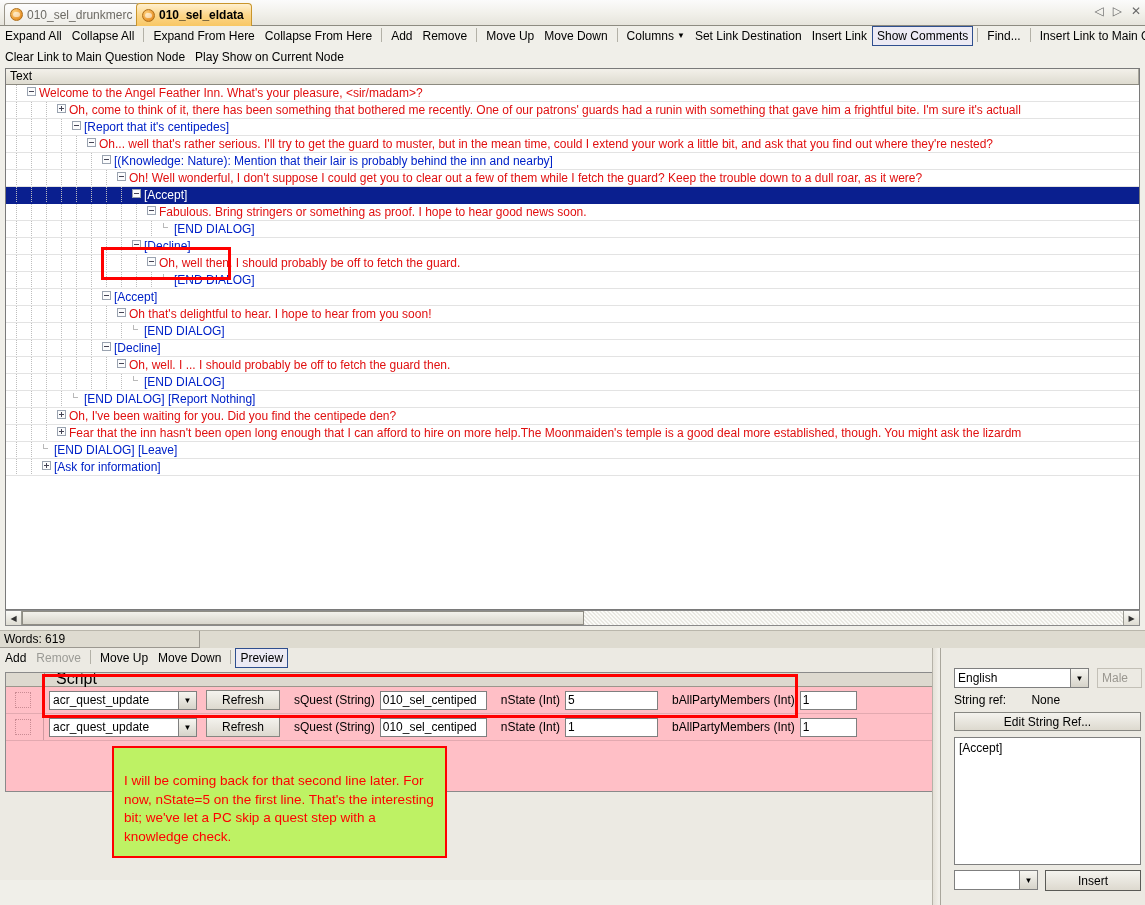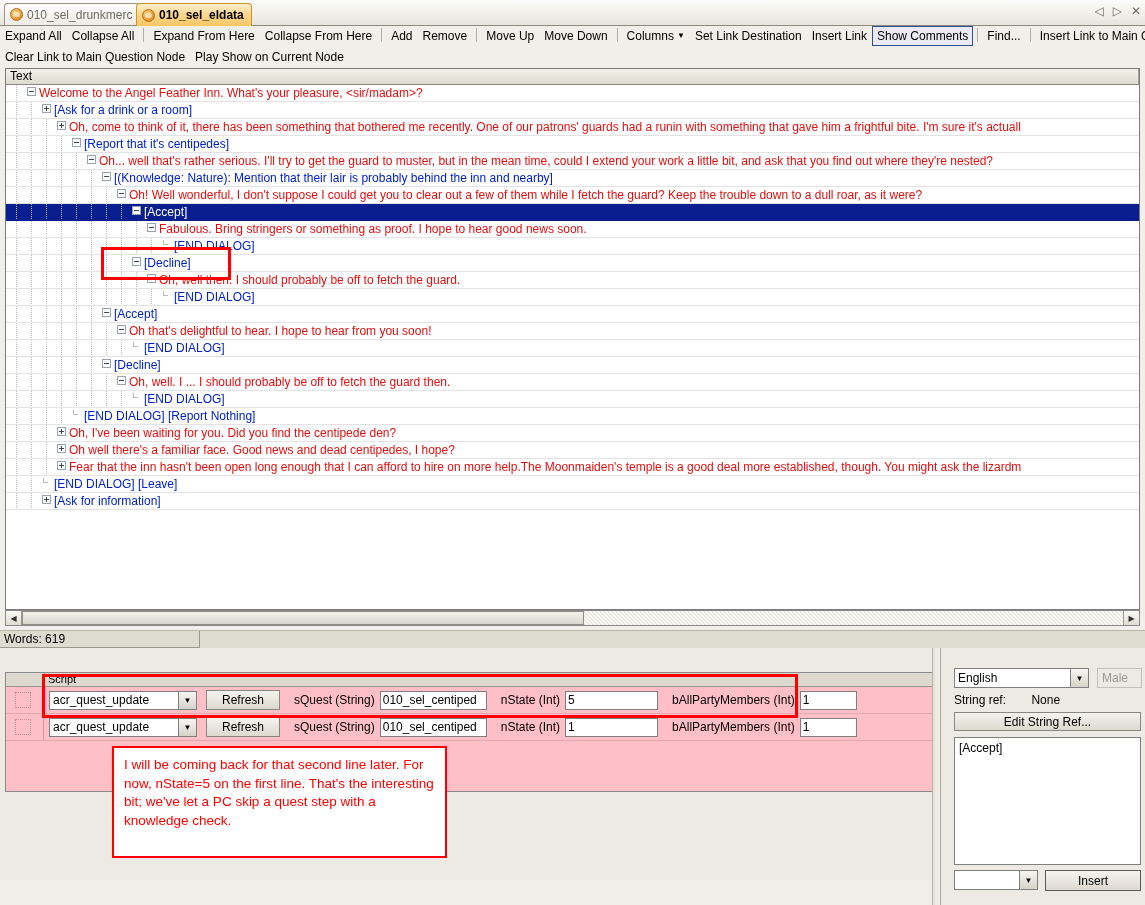--- a/index.html
+++ b/index.html
@@ -213,21 +213,21 @@
   .edtoolbar .tb-item.dim { color: #9b9b96; }
   .scripttable {
     position: absolute; left: 5px; top: 24px; width: 928px; height: 120px;
     background: #ffbfc6;
     border: 1px solid #8a8a8a;
     box-sizing: border-box;
     overflow:hidden;
   }
   .sth {
     height: 13px; background:#ddd9cf; border-bottom:1px solid #9b968c;
-    display:flex; font-size:11px; line-height:12px;
+    display:flex; font-size:16px; line-height:12px;gap:8px;
   }
   .sth .c0 { width: 38px; border-right:1px solid #9b968c; }
   .sth .c1 { flex:1; padding-left:3px; }
   .srow {
     display: flex; align-items: center; height: 26px;
     border-bottom: 1px solid #e3a9b0;
   }
   .srow .gut {
     width: 38px; height: 100%;
     border-right: 1px solid #d09aa1;
@@ -271,27 +271,27 @@
   .pinput.w3 { width: 57px; }
 
   .annot-rect2 {
     position: absolute;
     border: 3px solid #ff0000;
     box-sizing: border-box;
     pointer-events:none;
   }
   .callout {
     position: absolute;
-    background: #ffffff;
+    background: #bef264;
     border: 2px solid #ff0000;
     box-sizing: border-box;
     color: #ff0000;
     font-size: 13.5px;
     line-height: 18.5px;
-    padding: 8px 10px;
+    padding: 24px 10px;
     white-space: pre-line;
   }
 
   
   .rightpanel {
     position: absolute; left: 940px; top: 648px; width: 205px; height: 257px;
     background: #eceae3;
     border-left: 1px solid #a9a69c;
     box-sizing: border-box;
   }
@@ -371,61 +371,60 @@
 <div class="toolbar row1" id="tb1"><span class="tb-item"><span>Expand All</span></span><span class="tb-item"><span>Collapse All</span></span><span class="tb-sep"></span><span class="tb-item"><span>Expand From Here</span></span><span class="tb-item"><span>Collapse From Here</span></span><span class="tb-sep"></span><span class="tb-item"><span>Add</span></span><span class="tb-item"><span>Remove</span></span><span class="tb-sep"></span><span class="tb-item"><span>Move Up</span></span><span class="tb-item"><span>Move Down</span></span><span class="tb-sep"></span><span class="tb-item"><span>Columns</span><span class="caret">▼</span></span><span class="tb-item"><span>Set Link Destination</span></span><span class="tb-item"><span>Insert Link</span></span><span class="tb-item framed"><span>Show Comments</span></span><span class="tb-sep"></span><span class="tb-item"><span>Find...</span></span><span class="tb-sep"></span><span class="tb-item"><span>Insert Link to Main Question Node</span></span></div>
 <div class="toolbar row2" id="tb2"><span class="tb-item"><span>Clear Link to Main Question Node</span></span><span class="tb-item"><span>Play Show on Current Node</span></span></div>
 
 <div class="treewrap">
   <div class="colhdr">
     <span>Text</span>
     <span class="divider"></span>
   </div>
   <div class="treebody" id="treebody">
       <div class="trow"><span class="guide" style="left: 10px;"></span><span style="display: inline-block; width: 21px;"></span><span class="plusbox"></span><span class="tlabel npc">Welcome to the Angel Feather Inn. What's your pleasure, &lt;sir/madam&gt;?</span></div>
-      <div class="trow"><span class="guide" style="left: 10px;"></span><span class="guide" style="left: 25px;"></span><span style="display: inline-block; width: 36px;"></span><span class="plusbox plus"></span><span class="tlabel pc">[Ask for a drink or a room]</span></div>
       <div class="trow"><span class="guide" style="left: 10px;"></span><span class="guide" style="left: 25px;"></span><span class="guide" style="left: 40px;"></span><span style="display: inline-block; width: 51px;"></span><span class="plusbox plus"></span><span class="tlabel npc">Oh, come to think of it, there has been something that bothered me recently. One of our patrons' guards had a runin with something that gave him a frightful bite. I'm sure it's actuall</span></div>
       <div class="trow"><span class="guide" style="left: 10px;"></span><span class="guide" style="left: 25px;"></span><span class="guide" style="left: 40px;"></span><span class="guide" style="left: 55px;"></span><span style="display: inline-block; width: 66px;"></span><span class="plusbox"></span><span class="tlabel pc">[Report that it's centipedes]</span></div>
       <div class="trow"><span class="guide" style="left: 10px;"></span><span class="guide" style="left: 25px;"></span><span class="guide" style="left: 40px;"></span><span class="guide" style="left: 55px;"></span><span class="guide" style="left: 70px;"></span><span style="display: inline-block; width: 81px;"></span><span class="plusbox"></span><span class="tlabel npc">Oh... well that's rather serious. I'll try to get the guard to muster, but in the mean time, could I extend your work a little bit, and ask that you find out where they're nested?</span></div>
       <div class="trow"><span class="guide" style="left: 10px;"></span><span class="guide" style="left: 25px;"></span><span class="guide" style="left: 40px;"></span><span class="guide" style="left: 55px;"></span><span class="guide" style="left: 70px;"></span><span class="guide" style="left: 85px;"></span><span style="display: inline-block; width: 96px;"></span><span class="plusbox"></span><span class="tlabel pc">[(Knowledge: Nature): Mention that their lair is probably behind the inn and nearby]</span></div>
       <div class="trow"><span class="guide" style="left: 10px;"></span><span class="guide" style="left: 25px;"></span><span class="guide" style="left: 40px;"></span><span class="guide" style="left: 55px;"></span><span class="guide" style="left: 70px;"></span><span class="guide" style="left: 85px;"></span><span class="guide" style="left: 100px;"></span><span style="display: inline-block; width: 111px;"></span><span class="plusbox"></span><span class="tlabel npc">Oh! Well wonderful, I don't suppose I could get you to clear out a few of them while I fetch the guard? Keep the trouble down to a dull roar, as it were?</span></div>
       <div class="trow sel"><span class="guide" style="left: 10px;"></span><span class="guide" style="left: 25px;"></span><span class="guide" style="left: 40px;"></span><span class="guide" style="left: 55px;"></span><span class="guide" style="left: 70px;"></span><span class="guide" style="left: 85px;"></span><span class="guide" style="left: 100px;"></span><span class="guide" style="left: 115px;"></span><span style="display: inline-block; width: 126px;"></span><span class="plusbox"></span><span class="tlabel pc">[Accept]</span></div>
       <div class="trow"><span class="guide" style="left: 10px;"></span><span class="guide" style="left: 25px;"></span><span class="guide" style="left: 40px;"></span><span class="guide" style="left: 55px;"></span><span class="guide" style="left: 70px;"></span><span class="guide" style="left: 85px;"></span><span class="guide" style="left: 100px;"></span><span class="guide" style="left: 115px;"></span><span class="guide" style="left: 130px;"></span><span style="display: inline-block; width: 141px;"></span><span class="plusbox"></span><span class="tlabel npc">Fabulous. Bring stringers or something as proof. I hope to hear good news soon.</span></div>
       <div class="trow"><span class="guide" style="left: 10px;"></span><span class="guide" style="left: 25px;"></span><span class="guide" style="left: 40px;"></span><span class="guide" style="left: 55px;"></span><span class="guide" style="left: 70px;"></span><span class="guide" style="left: 85px;"></span><span class="guide" style="left: 100px;"></span><span class="guide" style="left: 115px;"></span><span class="guide" style="left: 130px;"></span><span class="guide" style="left: 145px;"></span><span style="display: inline-block; width: 156px;"></span><span class="leafmark"></span><span class="tlabel pc">[END DIALOG]</span></div>
       <div class="trow"><span class="guide" style="left: 10px;"></span><span class="guide" style="left: 25px;"></span><span class="guide" style="left: 40px;"></span><span class="guide" style="left: 55px;"></span><span class="guide" style="left: 70px;"></span><span class="guide" style="left: 85px;"></span><span class="guide" style="left: 100px;"></span><span class="guide" style="left: 115px;"></span><span style="display: inline-block; width: 126px;"></span><span class="plusbox"></span><span class="tlabel pc">[Decline]</span></div>
       <div class="trow"><span class="guide" style="left: 10px;"></span><span class="guide" style="left: 25px;"></span><span class="guide" style="left: 40px;"></span><span class="guide" style="left: 55px;"></span><span class="guide" style="left: 70px;"></span><span class="guide" style="left: 85px;"></span><span class="guide" style="left: 100px;"></span><span class="guide" style="left: 115px;"></span><span class="guide" style="left: 130px;"></span><span style="display: inline-block; width: 141px;"></span><span class="plusbox"></span><span class="tlabel npc">Oh, well then. I should probably be off to fetch the guard.</span></div>
       <div class="trow"><span class="guide" style="left: 10px;"></span><span class="guide" style="left: 25px;"></span><span class="guide" style="left: 40px;"></span><span class="guide" style="left: 55px;"></span><span class="guide" style="left: 70px;"></span><span class="guide" style="left: 85px;"></span><span class="guide" style="left: 100px;"></span><span class="guide" style="left: 115px;"></span><span class="guide" style="left: 130px;"></span><span class="guide" style="left: 145px;"></span><span style="display: inline-block; width: 156px;"></span><span class="leafmark"></span><span class="tlabel pc">[END DIALOG]</span></div>
       <div class="trow"><span class="guide" style="left: 10px;"></span><span class="guide" style="left: 25px;"></span><span class="guide" style="left: 40px;"></span><span class="guide" style="left: 55px;"></span><span class="guide" style="left: 70px;"></span><span class="guide" style="left: 85px;"></span><span style="display: inline-block; width: 96px;"></span><span class="plusbox"></span><span class="tlabel pc">[Accept]</span></div>
       <div class="trow"><span class="guide" style="left: 10px;"></span><span class="guide" style="left: 25px;"></span><span class="guide" style="left: 40px;"></span><span class="guide" style="left: 55px;"></span><span class="guide" style="left: 70px;"></span><span class="guide" style="left: 85px;"></span><span class="guide" style="left: 100px;"></span><span style="display: inline-block; width: 111px;"></span><span class="plusbox"></span><span class="tlabel npc">Oh that's delightful to hear. I hope to hear from you soon!</span></div>
       <div class="trow"><span class="guide" style="left: 10px;"></span><span class="guide" style="left: 25px;"></span><span class="guide" style="left: 40px;"></span><span class="guide" style="left: 55px;"></span><span class="guide" style="left: 70px;"></span><span class="guide" style="left: 85px;"></span><span class="guide" style="left: 100px;"></span><span class="guide" style="left: 115px;"></span><span style="display: inline-block; width: 126px;"></span><span class="leafmark"></span><span class="tlabel pc">[END DIALOG]</span></div>
       <div class="trow"><span class="guide" style="left: 10px;"></span><span class="guide" style="left: 25px;"></span><span class="guide" style="left: 40px;"></span><span class="guide" style="left: 55px;"></span><span class="guide" style="left: 70px;"></span><span class="guide" style="left: 85px;"></span><span style="display: inline-block; width: 96px;"></span><span class="plusbox"></span><span class="tlabel pc">[Decline]</span></div>
       <div class="trow"><span class="guide" style="left: 10px;"></span><span class="guide" style="left: 25px;"></span><span class="guide" style="left: 40px;"></span><span class="guide" style="left: 55px;"></span><span class="guide" style="left: 70px;"></span><span class="guide" style="left: 85px;"></span><span class="guide" style="left: 100px;"></span><span style="display: inline-block; width: 111px;"></span><span class="plusbox"></span><span class="tlabel npc">Oh, well. I ... I should probably be off to fetch the guard then.</span></div>
       <div class="trow"><span class="guide" style="left: 10px;"></span><span class="guide" style="left: 25px;"></span><span class="guide" style="left: 40px;"></span><span class="guide" style="left: 55px;"></span><span class="guide" style="left: 70px;"></span><span class="guide" style="left: 85px;"></span><span class="guide" style="left: 100px;"></span><span class="guide" style="left: 115px;"></span><span style="display: inline-block; width: 126px;"></span><span class="leafmark"></span><span class="tlabel pc">[END DIALOG]</span></div>
       <div class="trow"><span class="guide" style="left: 10px;"></span><span class="guide" style="left: 25px;"></span><span class="guide" style="left: 40px;"></span><span class="guide" style="left: 55px;"></span><span style="display: inline-block; width: 66px;"></span><span class="leafmark"></span><span class="tlabel pc">[END DIALOG] [Report Nothing]</span></div>
       <div class="trow"><span class="guide" style="left: 10px;"></span><span class="guide" style="left: 25px;"></span><span class="guide" style="left: 40px;"></span><span style="display: inline-block; width: 51px;"></span><span class="plusbox plus"></span><span class="tlabel npc">Oh, I've been waiting for you. Did you find the centipede den?</span></div>
-      <div class="trow"><span class="guide" style="left: 10px;"></span><span class="guide" style="left: 25px;"></span><span class="guide" style="left: 40px;"></span><span style="display: inline-block; width: 51px;"></span><span class="plusbox plus"></span><span class="tlabel npc">Oh well there's a familiar face. Good news and dead centipedes, I hope?</span></div>
       <div class="trow"><span class="guide" style="left: 10px;"></span><span class="guide" style="left: 25px;"></span><span class="guide" style="left: 40px;"></span><span style="display: inline-block; width: 51px;"></span><span class="plusbox plus"></span><span class="tlabel npc">Fear that the inn hasn't been open long enough that I can afford to hire on more help.The Moonmaiden's temple is a good deal more established, though. You might ask the lizardm</span></div>
       <div class="trow"><span class="guide" style="left: 10px;"></span><span class="guide" style="left: 25px;"></span><span style="display: inline-block; width: 36px;"></span><span class="leafmark"></span><span class="tlabel pc">[END DIALOG] [Leave]</span></div>
       <div class="trow"><span class="guide" style="left: 10px;"></span><span class="guide" style="left: 25px;"></span><span style="display: inline-block; width: 36px;"></span><span class="plusbox plus"></span><span class="tlabel pc">[Ask for information]</span></div>
     </div>
 </div>
 <div class="annot-rect" id="annot1" style="left: 101px; top: 247px; width: 130px; height: 33px;"></div>
 
 <div class="hscroll">
   <div class="sb-arrow">◀</div>
   <div class="sb-track">
     <div class="sb-thumb"></div>
   </div>
   <div class="sb-arrow right">▶</div>
 </div>
 
 <div class="wordsbar">
   <div class="wordsbox">Words: 619</div>
 </div>
 
 <div class="botleft">
+  <div class="edtoolbar" id="tb3"><span class="tb-item"><span>Add</span></span><span class="tb-item dim"><span>Remove</span></span><span class="tb-sep"></span><span class="tb-item"><span>Move Up</span></span><span class="tb-item"><span>Move Down</span></span><span class="tb-sep"></span><span class="tb-item framed"><span>Preview</span></span></div>
 
   <div class="scripttable">
     <div class="sth">
       <div class="c0"></div>
       <div class="c1">Script</div>
     </div>
     <div id="scriptrows">
         <div class="srow">
           <div class="gut">
             <div class="dot"></div>

